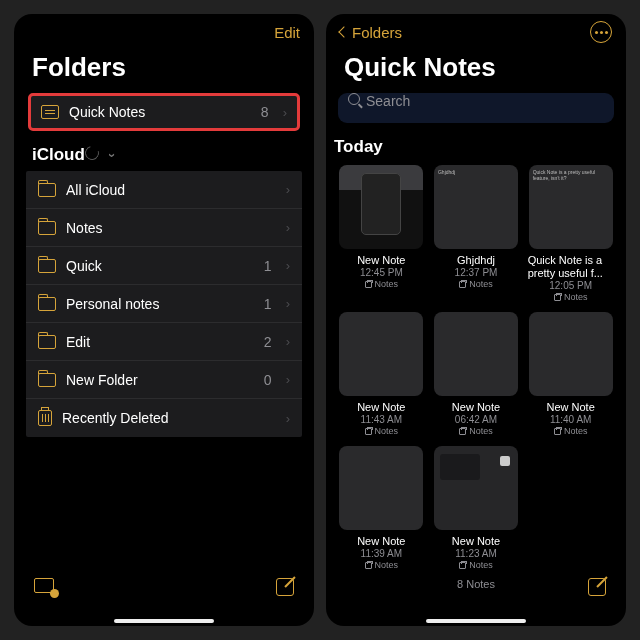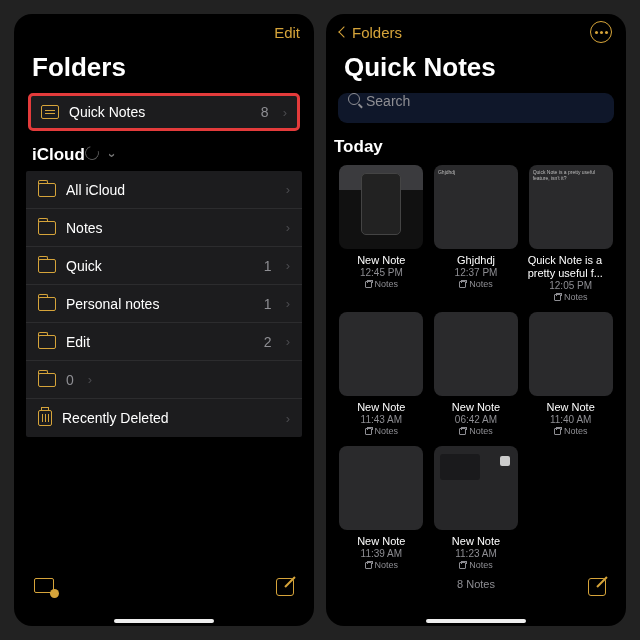--- a/index.html
+++ b/index.html
@@ -153,20 +153,21 @@
         <span class="chev">›</span>
       </div>
       <div class="row">
         <span class="folder-icon"></span>
         <span class="row-label">Edit</span>
         <span class="row-count">2</span>
         <span class="chev">›</span>
       </div>
       <div class="row">
         <span class="folder-icon"></span>
+        <span class="row-label">New Folder</span>
         <span class="row-count">0</span>
         <span class="chev">›</span>
       </div>
       <div class="row">
         <span class="trash-icon"></span>
         <span class="row-label">Recently Deleted</span>
         <span class="row-count"></span>
         <span class="chev">›</span>
       </div>
     </div>

